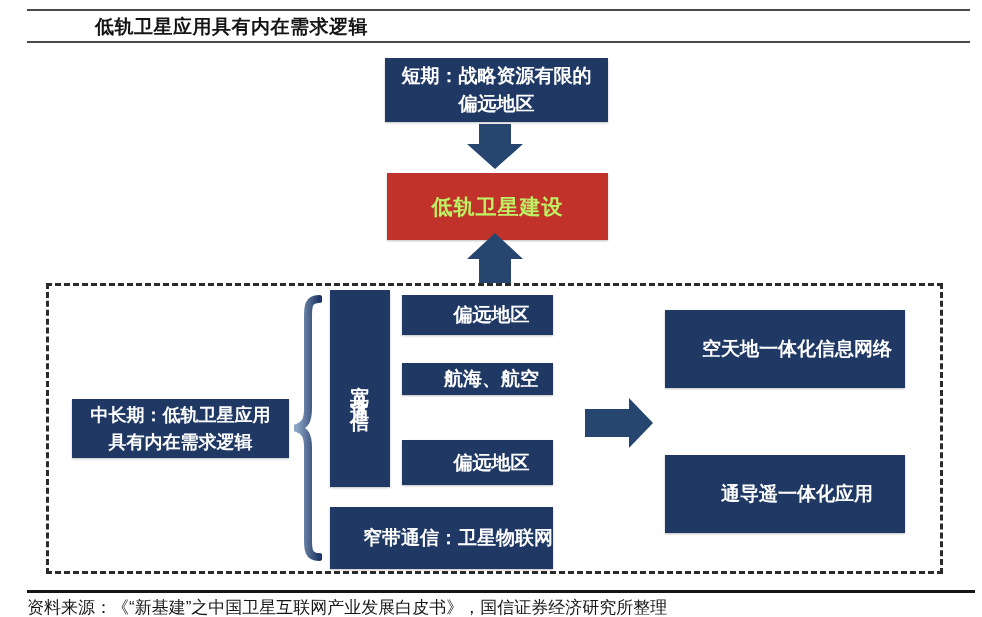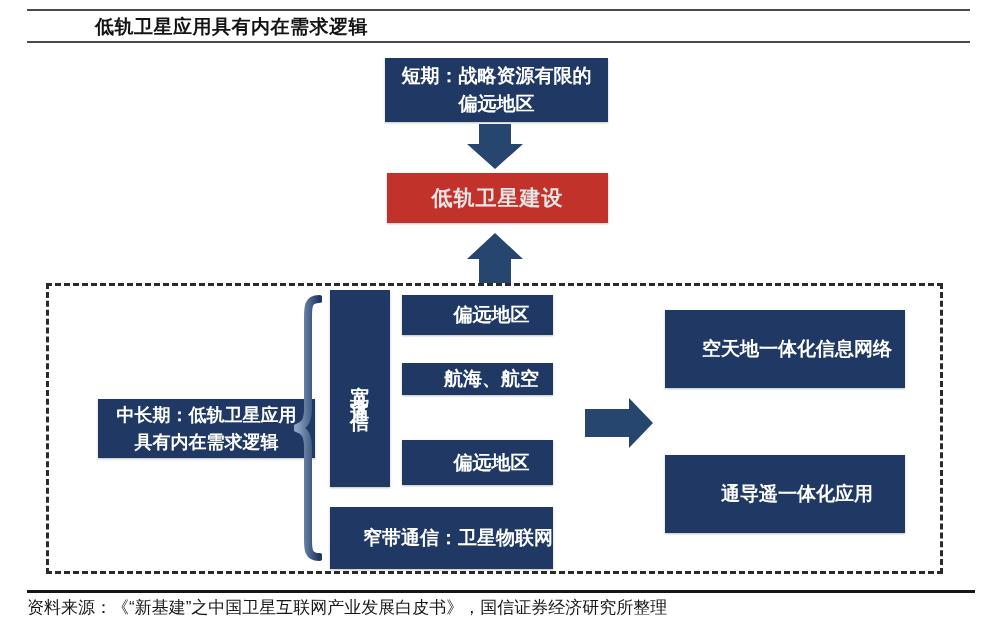--- a/index.html
+++ b/index.html
@@ -43,44 +43,44 @@
     align-items: center;
     justify-content: center;
     text-align: center;
     box-shadow: 0 1px 2px rgba(0,0,0,0.25);
   }
   .navy-box .ln { line-height: 1.45; white-space: nowrap; }
 
   .box-short-term { left: 385px; top: 58px;  width: 223px; height: 64px; font-size: 19px; }
   .box-core {
     position: absolute;
-    left: 387px; top: 173px; width: 221px; height: 50px;
+    left: 387px; top: 173px; width: 221px; height: 67px;
     background: #c1322b;
-    color: #e5e5e5;
+    color: #bef264;
     font-weight: bold;
     font-size: 21px;
     display: flex; align-items: center; justify-content: center;
     letter-spacing: 1px;
     box-shadow: 0 1px 2px rgba(0,0,0,0.25);
   }
 
   .arrow { position: absolute; }
   .arrow-down  { left: 467px; top: 124px; }
   .arrow-up    { left: 467px; top: 233px; z-index: 3; }
   .arrow-right { left: 585px; top: 398px; }
 
   .dashed-container {
     position: absolute;
     left: 46px; top: 283px;
     width: 897px; height: 291px;
     border: 3px dashed #2b2b2b;
     background: transparent;
   }
 
-  .box-mid-long { left: 72px; top: 399px; width: 217px; height: 59px; font-size: 18px; margin-left: 26px; }
+  .box-mid-long { left: 72px; top: 399px; width: 217px; height: 59px; font-size: 18px; }
 
   .brace { position: absolute; left: 294px; top: 295px; }
 
   .box-broadband {
     left: 330px; top: 290px; width: 60px; height: 197px;
     font-size: 19px;
   }
   .box-broadband .vtext {
     writing-mode: vertical-rl;
     text-orientation: upright;

